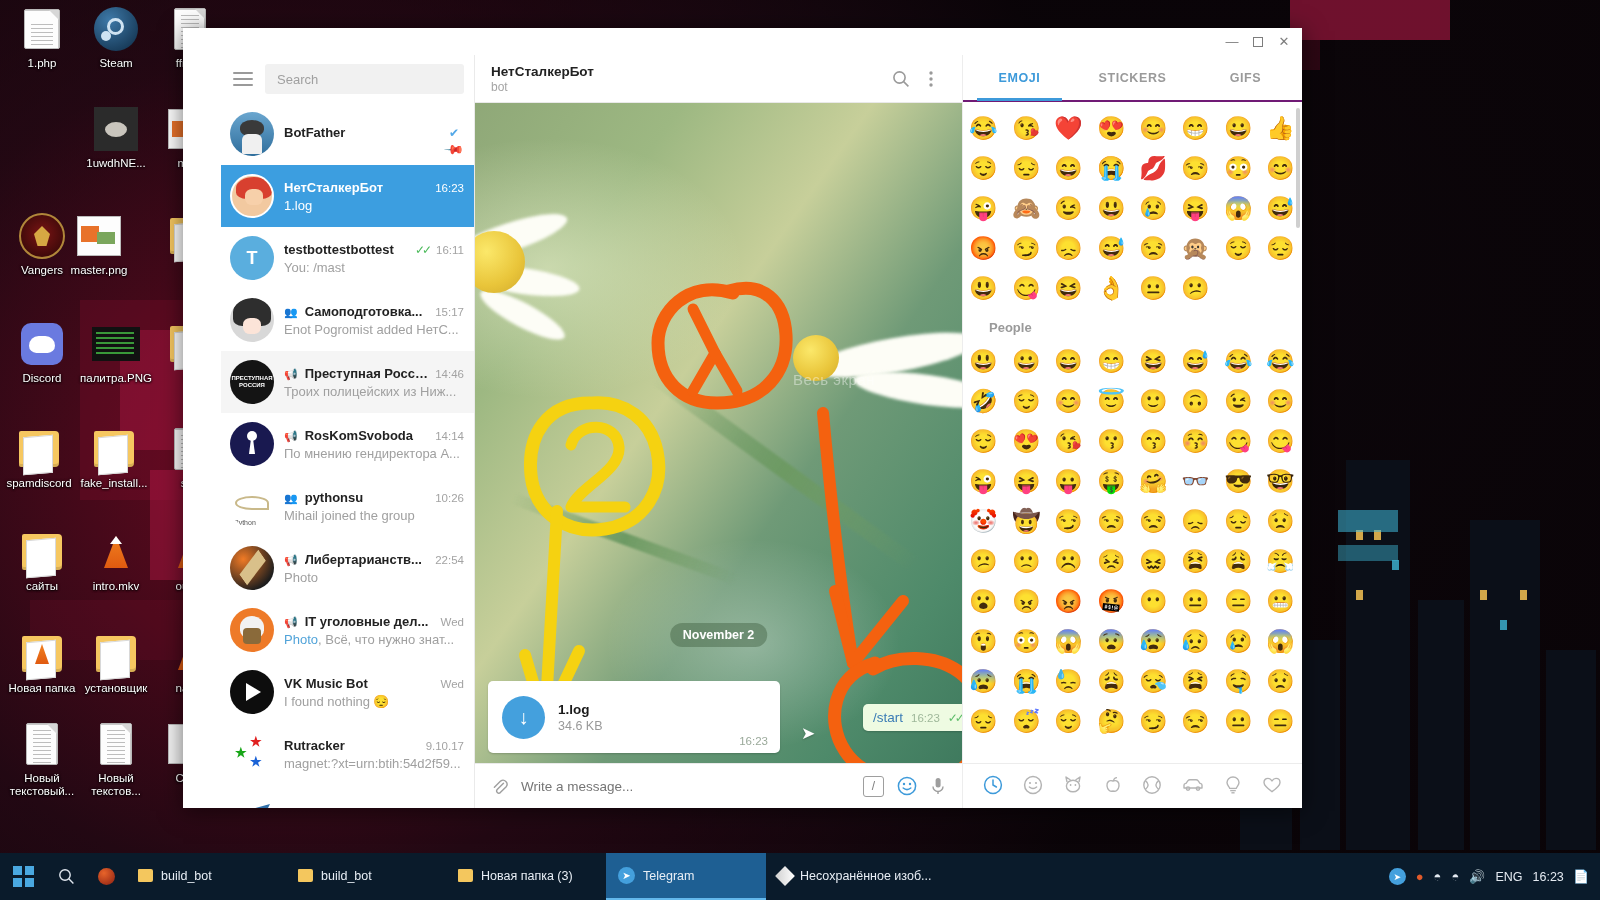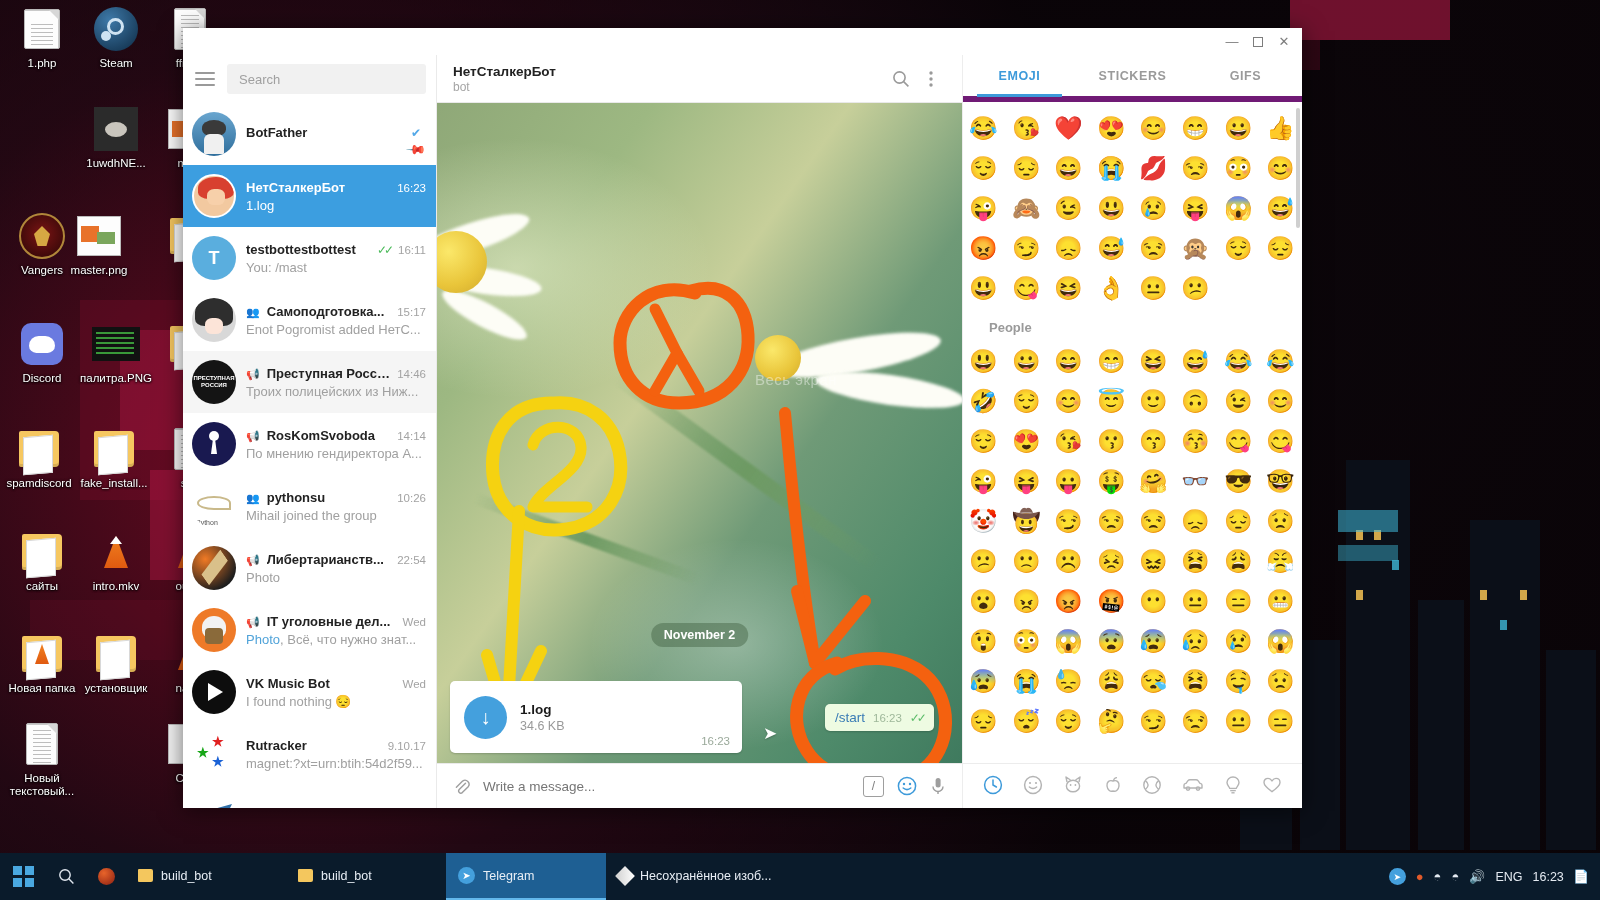--- a/index.html
+++ b/index.html
@@ -53,21 +53,21 @@
     position: absolute; left: 183px; top: 28px; width: 1119px; height: 780px;
     background: #fff; box-shadow: 0 3px 22px rgba(0,0,0,.55);
     display: flex; flex-direction: column;
   }
   #tg-titlebar {
     height: 27px; background: #fff; display: flex; justify-content: flex-end;
     align-items: center; flex: none;
   }
   .wbtn { width: 26px; height: 22px; display: flex; align-items: center; justify-content: center;
     color: #7d7d7d; font-size: 13px; }
-  #tg-body { flex: 1; display: flex; min-height: 0; }
+  #tg-body { flex: 1; display: flex; min-height: 0; padding-left: 38px; }
 
   
   #sidebar { width: 254px; flex: none; background: #fff; border-right: 1px solid #eaeaea;
              display: flex; flex-direction: column; }
   #side-top { height: 48px; flex: none; display: flex; align-items: center; padding: 0 10px; gap: 10px; }
   #burger { width: 24px; height: 24px; display: flex; flex-direction: column; justify-content: center;
             gap: 4px; padding: 0 2px; }
   #burger i { display: block; height: 2px; background: #9a9a9a; border-radius: 1px; }
   #search-box { flex: 1; height: 30px; background: #f1f1f1; border-radius: 3px;
                 display: flex; align-items: center; padding: 0 12px; color: #a0a0a0; font-size: 13px; }
@@ -147,21 +147,21 @@
               display: flex; align-items: center; padding: 0 16px; gap: 13px; }
   #msg-input { flex: 1; font-size: 13.5px; color: #aaa; border: none; outline: none;
                background: transparent; font-family: "Liberation Sans", sans-serif; }
   .cico { color: #9e9e9e; display: flex; align-items: center; justify-content: center; }
   .slashbtn { width: 21px; height: 21px; border: 1px solid #9e9e9e; border-radius: 3px;
               display: flex; align-items: center; justify-content: center; font-size: 12px; color: #7c7c7c; }
 
   
   #panel { width: 340px; flex: none; border-left: 1px solid #ededed; display: flex;
            flex-direction: column; background: #fff; }
-  #ptabs { height: 47px; flex: none; display: flex; border-bottom: 6px solid #701a75; }
+  #ptabs { height: 47px; flex: none; display: flex; border-bottom: 2px solid #701a75; }
   .ptab { flex: 1; display: flex; align-items: center; justify-content: center;
           font-size: 12.5px; font-weight: bold; letter-spacing: .6px; color: #9a9a9a; position: relative; }
   .ptab.on { color: #3d9ada; }
   .ptab.on::after { content: ""; position: absolute; left: 14px; right: 14px; bottom: -1px;
                     height: 3px; background: #3d9ada; }
   #pscroll { flex: 1; position: relative; overflow: hidden; padding: 6px 0 0 0; }
   .egrid { display: grid; grid-template-columns: repeat(8, 1fr); }
   .em { height: 40px; display: flex; align-items: center; justify-content: center;
         font-size: 23px; line-height: 1; }
   .ghdr { font-size: 13px; color: #9a9a9a; font-weight: bold; padding: 12px 0 6px 26px; }
@@ -371,20 +371,28 @@
     <span class="lbl">nakru</span>
   </div>
 
   <div class="dicon" style="left:5px;top:720px;">
     <span class="gl">
         <span class="ic-doc" style="position:absolute;inset:3px 8px;">
           <span class="lines" style="top:6px;height:34px;"></span>
         </span>
       </span>
     <span class="lbl">Новый текстовый...</span>
+  </div>
+  <div class="dicon" style="left:79px;top:720px;">
+    <span class="gl">
+        <span class="ic-doc" style="position:absolute;inset:3px 8px;">
+          <span class="lines" style="top:6px;height:34px;"></span>
+        </span>
+      </span>
+    <span class="lbl">Новый текстов...</span>
   </div>
   <div class="dicon" style="left:153px;top:720px;">
     <span class="gl">
         <span style="position:absolute;inset:4px 2px;background:#f4f4f4;border:1px solid #bbb;"></span>
       </span>
     <span class="lbl">Сним</span>
   </div>
 </div>
 
 <div id="tg">
@@ -907,20 +915,24 @@
   </div>
 
   <div class="tbtn">
     <span class="tfolder"></span>
     <span class="tlbl">build_bot</span>
   </div>
   <div class="tbtn">
     <span class="tfolder"></span>
     <span class="tlbl">build_bot</span>
   </div>
+  <div class="tbtn">
+    <span class="tfolder"></span>
+    <span class="tlbl">Новая папка (3)</span>
+  </div>
   <div class="tbtn act">
     <span style="width:17px;height:17px;border-radius:50%;background:#44a0dd;display:flex;align-items:center;justify-content:center;color:#fff;font-size:10px;flex:none;">➤</span>
     <span class="tlbl">Telegram</span>
   </div>
   <div class="tbtn" style="min-width:180px;">
     <span style="width:14px;height:14px;background:linear-gradient(45deg,#d0d0d0,#fff);flex:none;transform:rotate(45deg);"></span>
     <span class="tlbl">Несохранённое изоб...</span>
   </div>
 
   <div id="tray">

